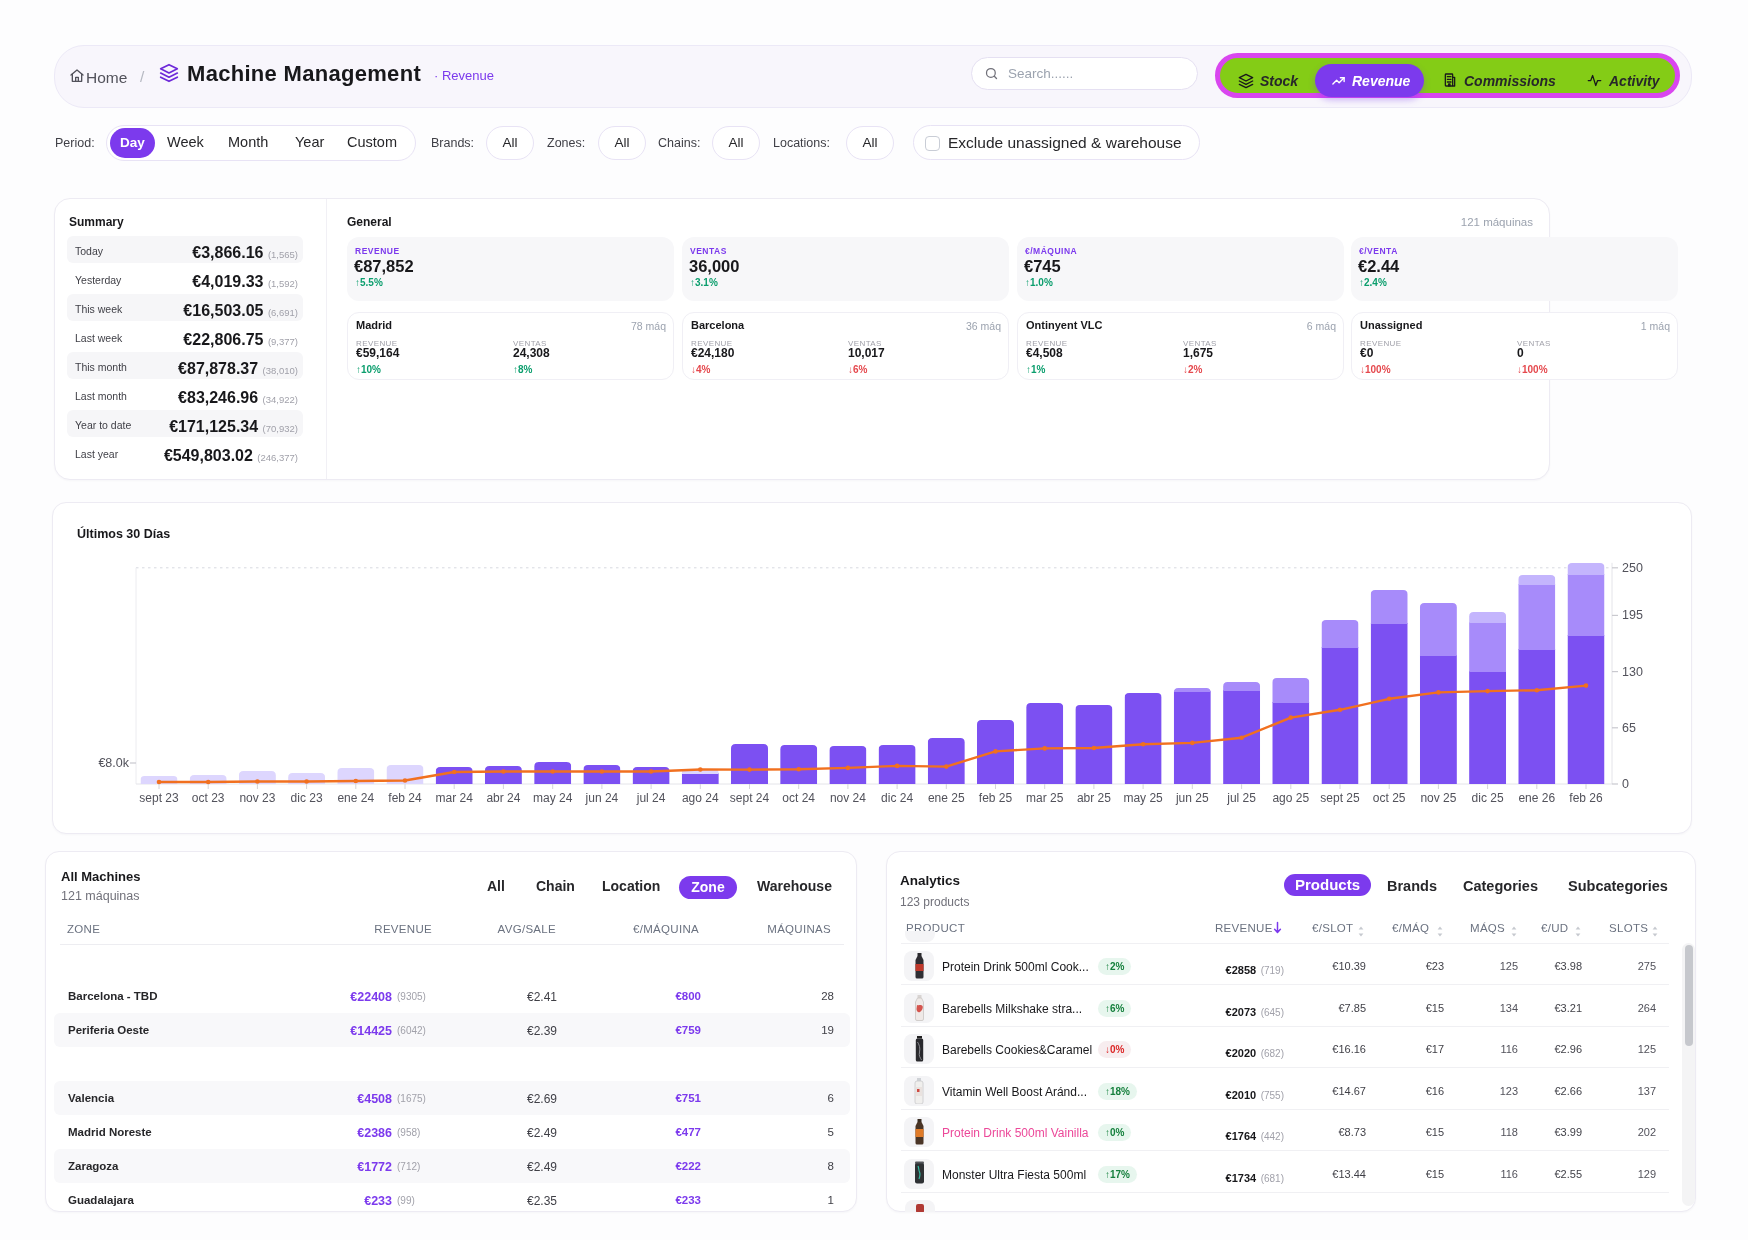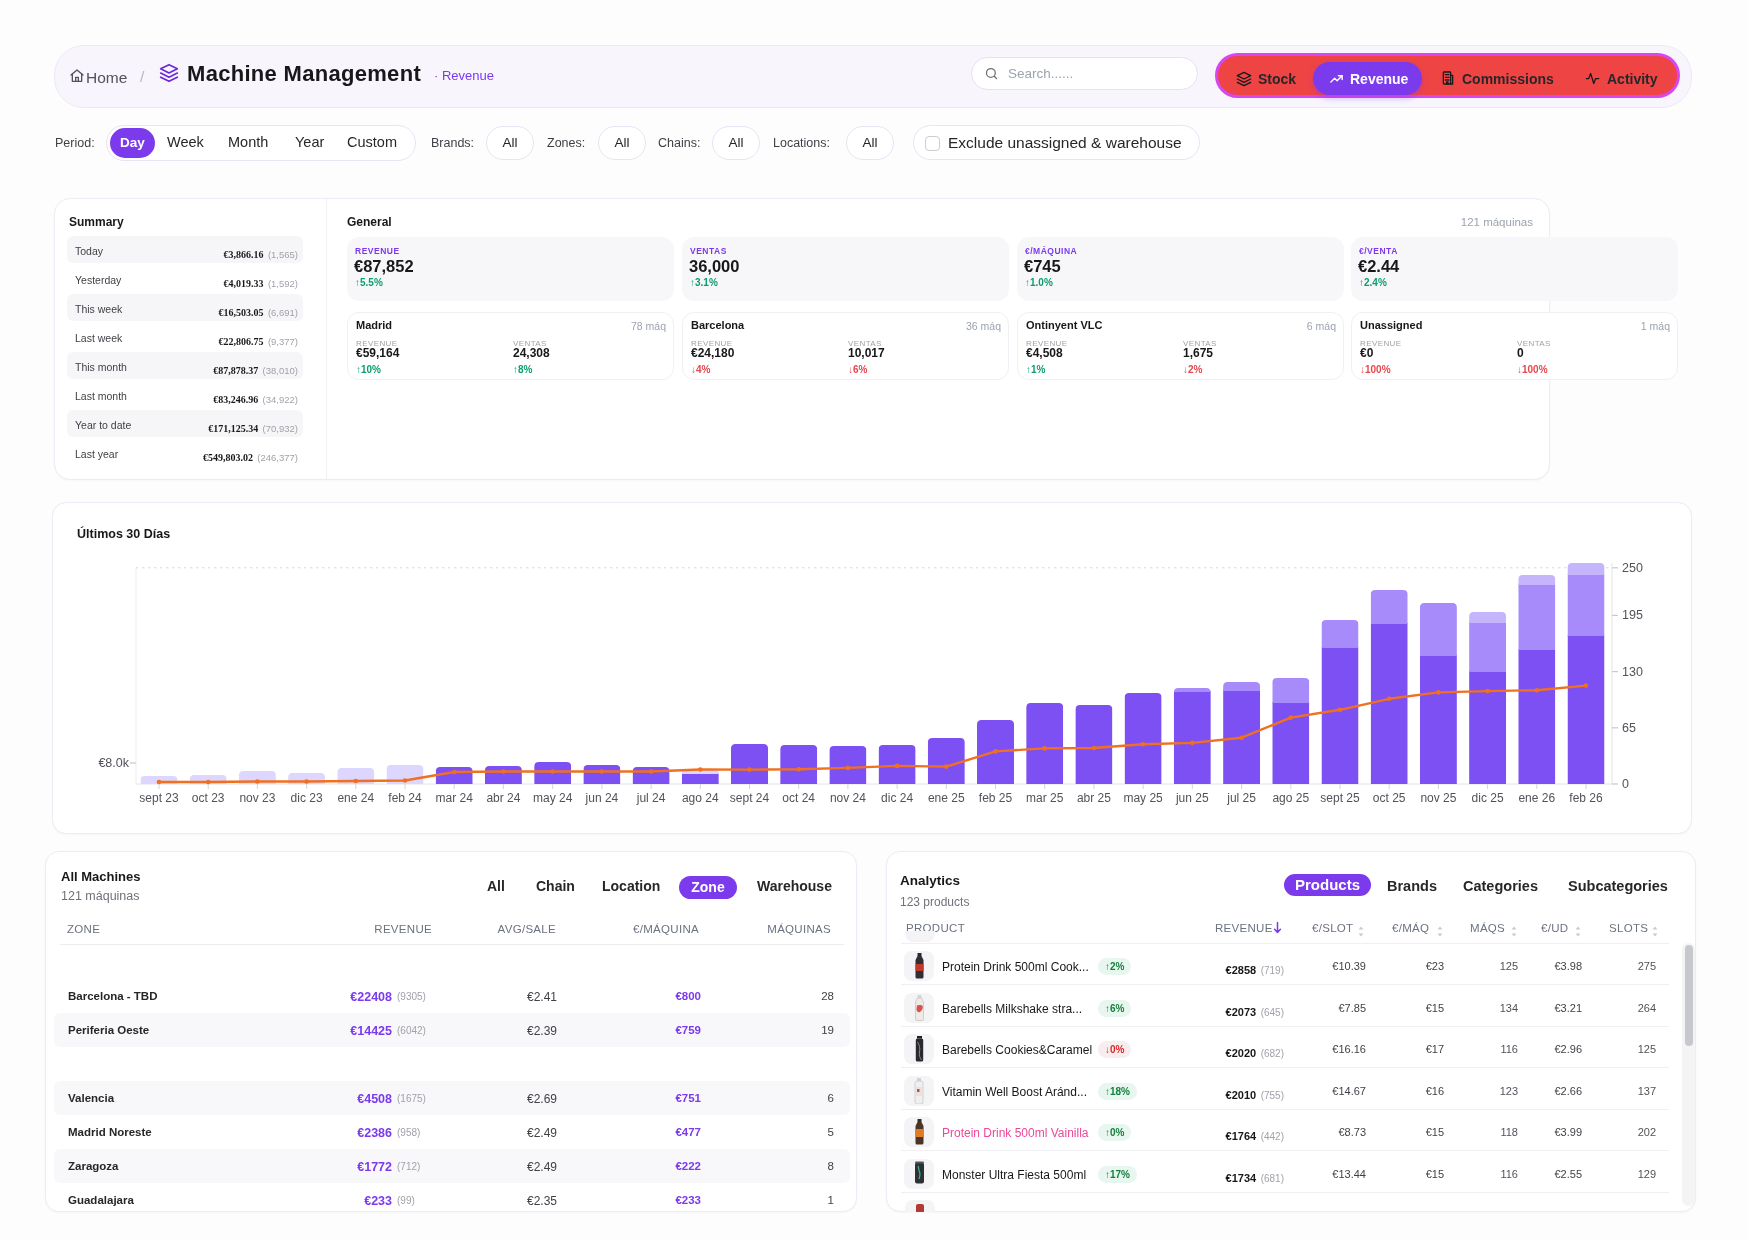--- a/index.html
+++ b/index.html
@@ -8,39 +8,39 @@
   .abs { position:absolute; }
   .card { position:absolute; background:#fff; border:1px solid #edebf3; border-radius:14px; box-shadow:0 1px 2px rgba(25,20,60,0.03); }
 
   
   #topbar { left:54px; top:45px; width:1638px; height:63px; background:#f8f6fc; border:1px solid #ece9f7; border-radius:30px; }
   .crumb { position:absolute; color:#52525b; font-size:15.5px; }
   #title { position:absolute; left:187px; top:61px; font-size:22px; font-weight:bold; color:#18181b; letter-spacing:0.3px; }
   #subrev { position:absolute; left:434px; top:68px; font-size:13px; color:#7c3aed; font-weight:500;}
   #search { position:absolute; background:#fff; border:1px solid #e5e0f2; border-radius:17px; }
   #search .ph { position:absolute; left:36px; top:8px; font-size:13.5px; color:#9ca3af; }
-  #nav { position:absolute; background:#ef4444; border:3px solid #d946ef; border-radius:23px; }
+  #nav { position:absolute; background:#84cc16; border:5px solid #d946ef; border-radius:23px;font-style:italic; }
   .navitem { position:absolute; top:15px; font-size:14px; font-weight:bold; color:#27272a; }
   #revpill { position:absolute; left:95px; top:6px; width:109px; height:33px; background:#7c3aed; border-radius:17px; box-shadow:0 3px 6px rgba(124,58,237,0.35); }
   #revpill span { position:absolute; left:37px; top:9px; color:#fff; font-size:14px; font-weight:bold; }
 
   
   .flabel { position:absolute; top:136px; font-size:12.5px; color:#3f3f46; }
   .fpillwrap { position:absolute; top:125px; height:36px; background:#fff; border:1px solid #e8e3f5; border-radius:18px; }
   .allpill { position:absolute; top:126px; width:48px; height:34px; background:#fff; border:1px solid #e8e3f5; border-radius:17px; text-align:center; font-size:13.5px; color:#27272a; line-height:32px; }
   .ptab { position:absolute; top:134px; font-size:14.5px; color:#27272a; font-weight:500; }
 
   
   #maincard { left:54px; top:198px; width:1496px; height:282px; border-radius:16px; }
   .h6 { font-size:12px; font-weight:bold; color:#18181b; }
   .srow { position:absolute; left:12px; width:236px; height:27px; border-radius:6px; }
   .srow.odd { background:#f6f6f8; }
   .srow .l { position:absolute; left:8px; top:9px; font-size:10.5px; color:#3f3f46; }
   .srow .vc { position:absolute; right:5px; top:7.5px; white-space:nowrap; }
-  .srow .v { font-size:10px; font-weight:bold; color:#18181b;font-family:Liberation Serif, serif; }
+  .srow .v { font-size:16px; font-weight:bold; color:#18181b; }
   .srow .c { font-size:9.5px; color:#a1a1aa; }
 
   .kpi { position:absolute; width:327px; height:64px; background:#f7f7f9; border-radius:12px; }
   .kpi .lab { position:absolute; left:8px; top:9px; font-size:8.5px; font-weight:bold; color:#7c3aed; letter-spacing:0.5px; }
   .kpi .val { position:absolute; left:7px; top:20px; font-size:16.5px; font-weight:bold; color:#18181b; }
   .kpi .pct { position:absolute; left:8px; top:40px; font-size:10px; font-weight:bold; }
   .up { color:#0b9e6d; } .down { color:#e5484d; }
 
   .city { position:absolute; width:327px; height:68px; background:#fff; border:1px solid #f0eff5; border-radius:12px; }
   .city .nm { position:absolute; left:8px; top:6px; font-size:11px; font-weight:bold; color:#18181b; }

